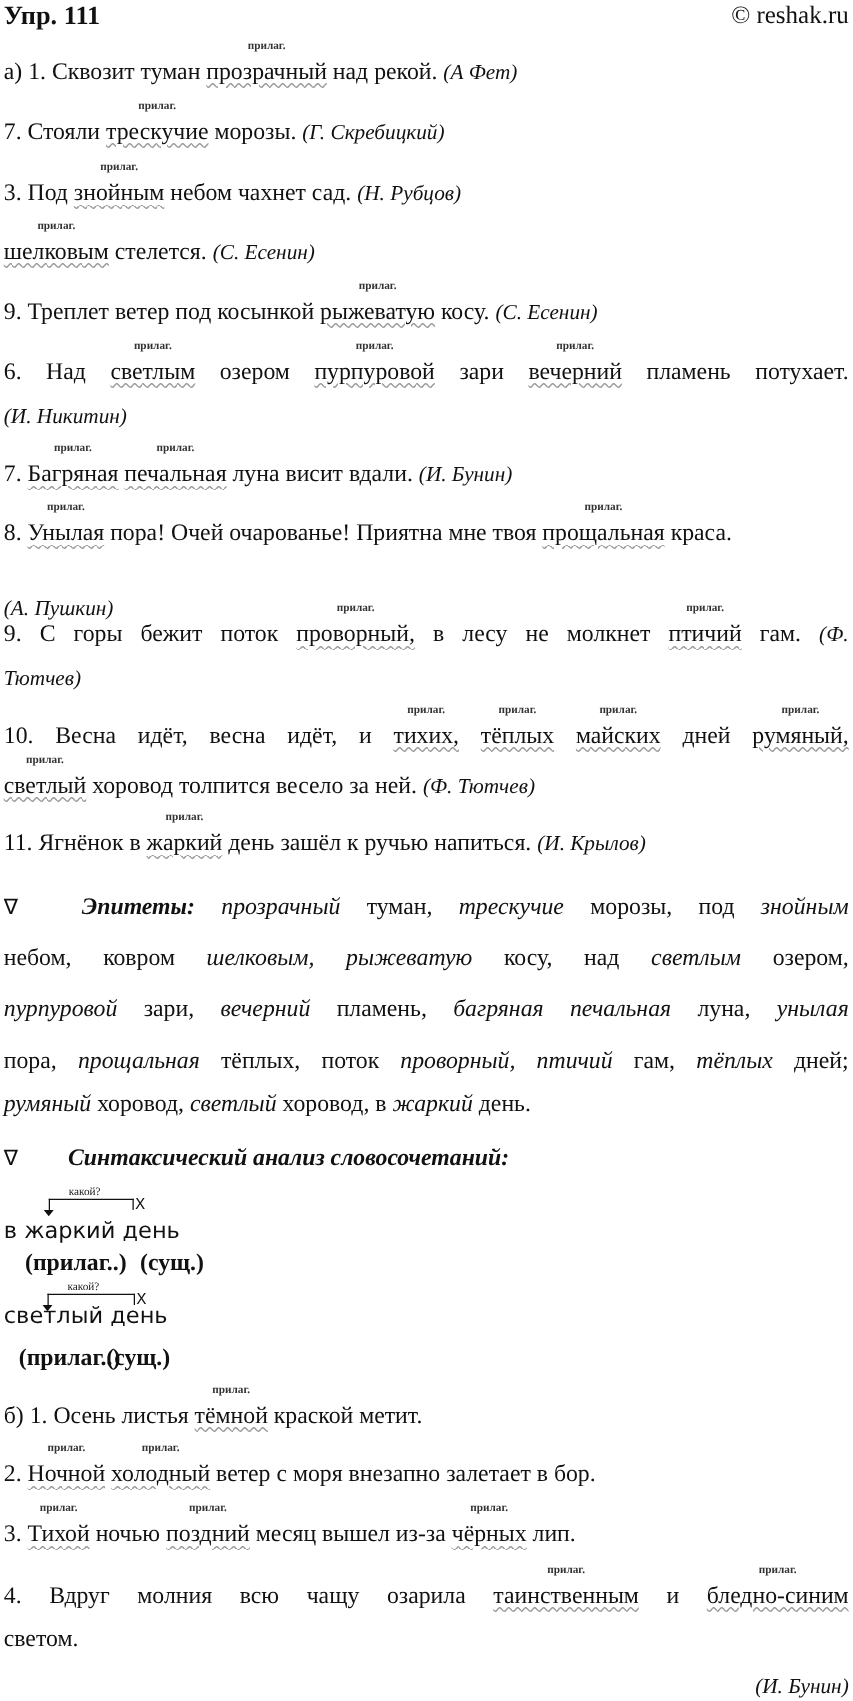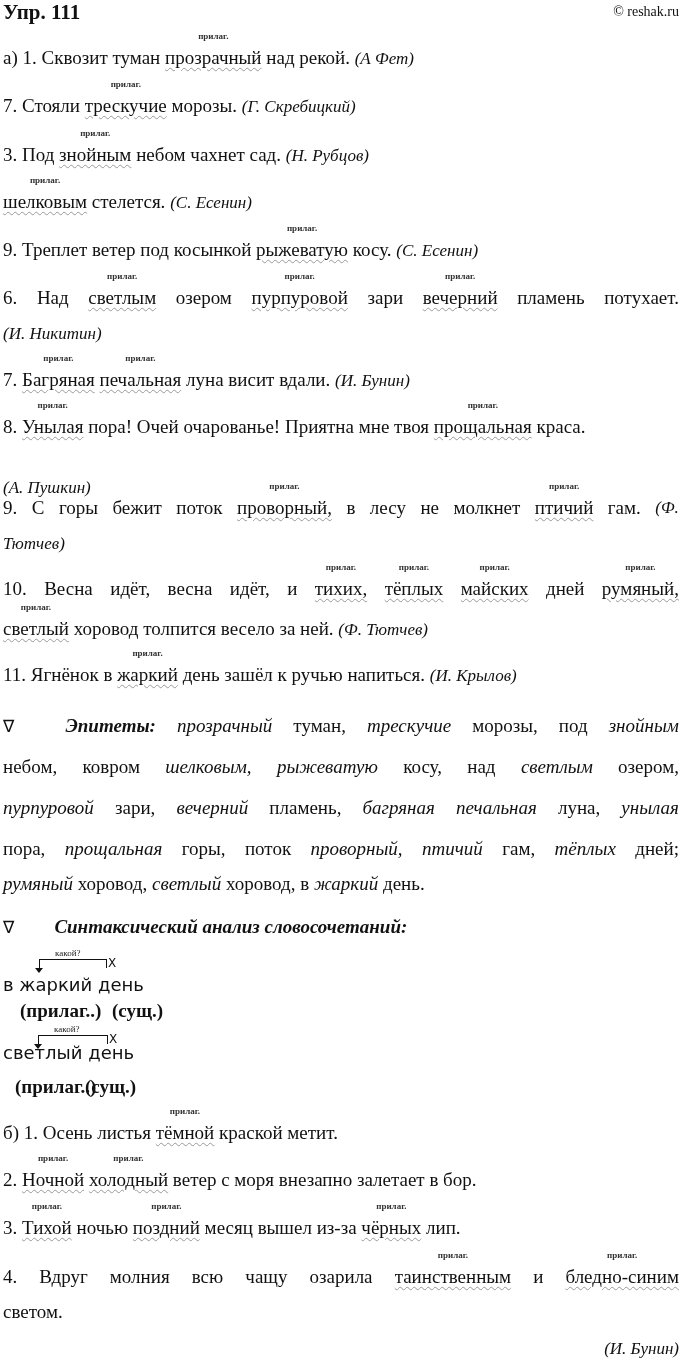--- a/index.html
+++ b/index.html
@@ -2,21 +2,21 @@
 <html><head>
   <meta charset="utf-8">
   <style>
     * { box-sizing: border-box; margin: 0; padding: 0; }
     html, body { width: 682px; height: 1361px; background: #ffffff; overflow: hidden; }
     body { font-family: "Liberation Serif", "DejaVu Serif", serif; color: #111; position: relative; }
     .abs { position: absolute; }
     .line { position: absolute; left: 3px; font-size: 19px; line-height: 22px; white-space: nowrap; }
     .line.justify { right: 3px; display: flex; justify-content: space-between; }
     .header-title { position: absolute; left: 3px; top: 0px; font-size: 21px; font-weight: bold; line-height: 24px; }
-    .header-site { position: absolute; right: 3px; top: 0px; font-size: 14px; line-height: 24px; }
+    .header-site { position: absolute; right: 3px; top: 0px; font-size: 20px; line-height: 24px; }
     .adj { position: relative; display: inline-block; text-decoration: underline; text-decoration-style: wavy; text-decoration-color: #9a9a9a; text-decoration-thickness: 1px; text-underline-offset: 3px; }
     .adj .tag { position: absolute; left: 50%; transform: translateX(-50%); top: -16px; font-size: 9px; line-height: 10px; color: #333; white-space: nowrap; text-decoration: none; display: inline-block; font-weight: bold; }
     .author { font-style: italic; font-size: 17px; }
     .ep { position: absolute; left: 3px; right: 3px; font-size: 19px; line-height: 22px; text-align: justify; text-align-last: justify; white-space: nowrap; display: flex; justify-content: space-between; }
     .ep i { font-style: italic; }
     .bold-it { font-weight: bold; font-style: italic; }
     .tri { font-family: "DejaVu Sans", sans-serif; font-size: 17px; }
     .diagram { position: absolute; left: 3px; }
     .diag-words { font-family: "DejaVu Sans", sans-serif; font-size: 18px; line-height: 22px; position: absolute; white-space: nowrap; }
     .diag-q { position: absolute; font-size: 9px; line-height: 10px; color: #222; }
@@ -143,21 +143,21 @@
   <i>вечерний</i>
   <span>пламень,</span>
   <i>багряная</i>
   <i>печальная</i>
   <span>луна,</span>
   <i>унылая</i>
 </div>
 <div class="ep" style="top:838px">
   <span>пора,</span>
   <i>прощальная</i>
-  <span>горы,</span>
+  <span>тёплых,</span>
   <span>поток</span>
   <i>проворный,</i>
   <i>птичий</i>
   <span>гам,</span>
   <i>тёплых</i>
   <span>дней;</span>
 </div>
 <div class="line" style="top:873px">
   <i>румяный</i> хоровод, <i>светлый</i> хоровод, в <i>жаркий</i> день.
 </div>

